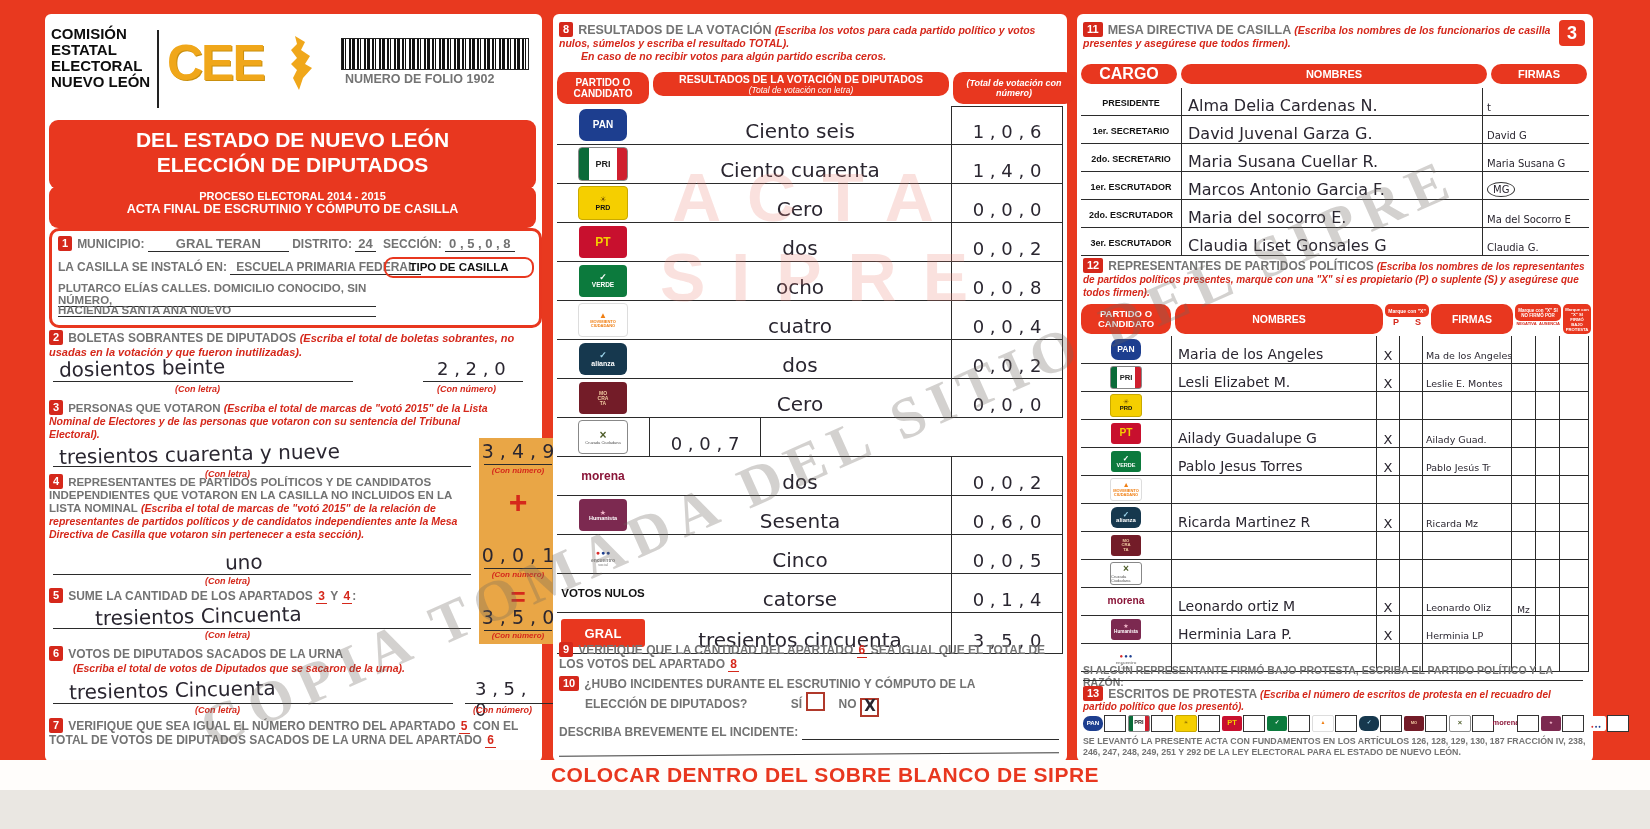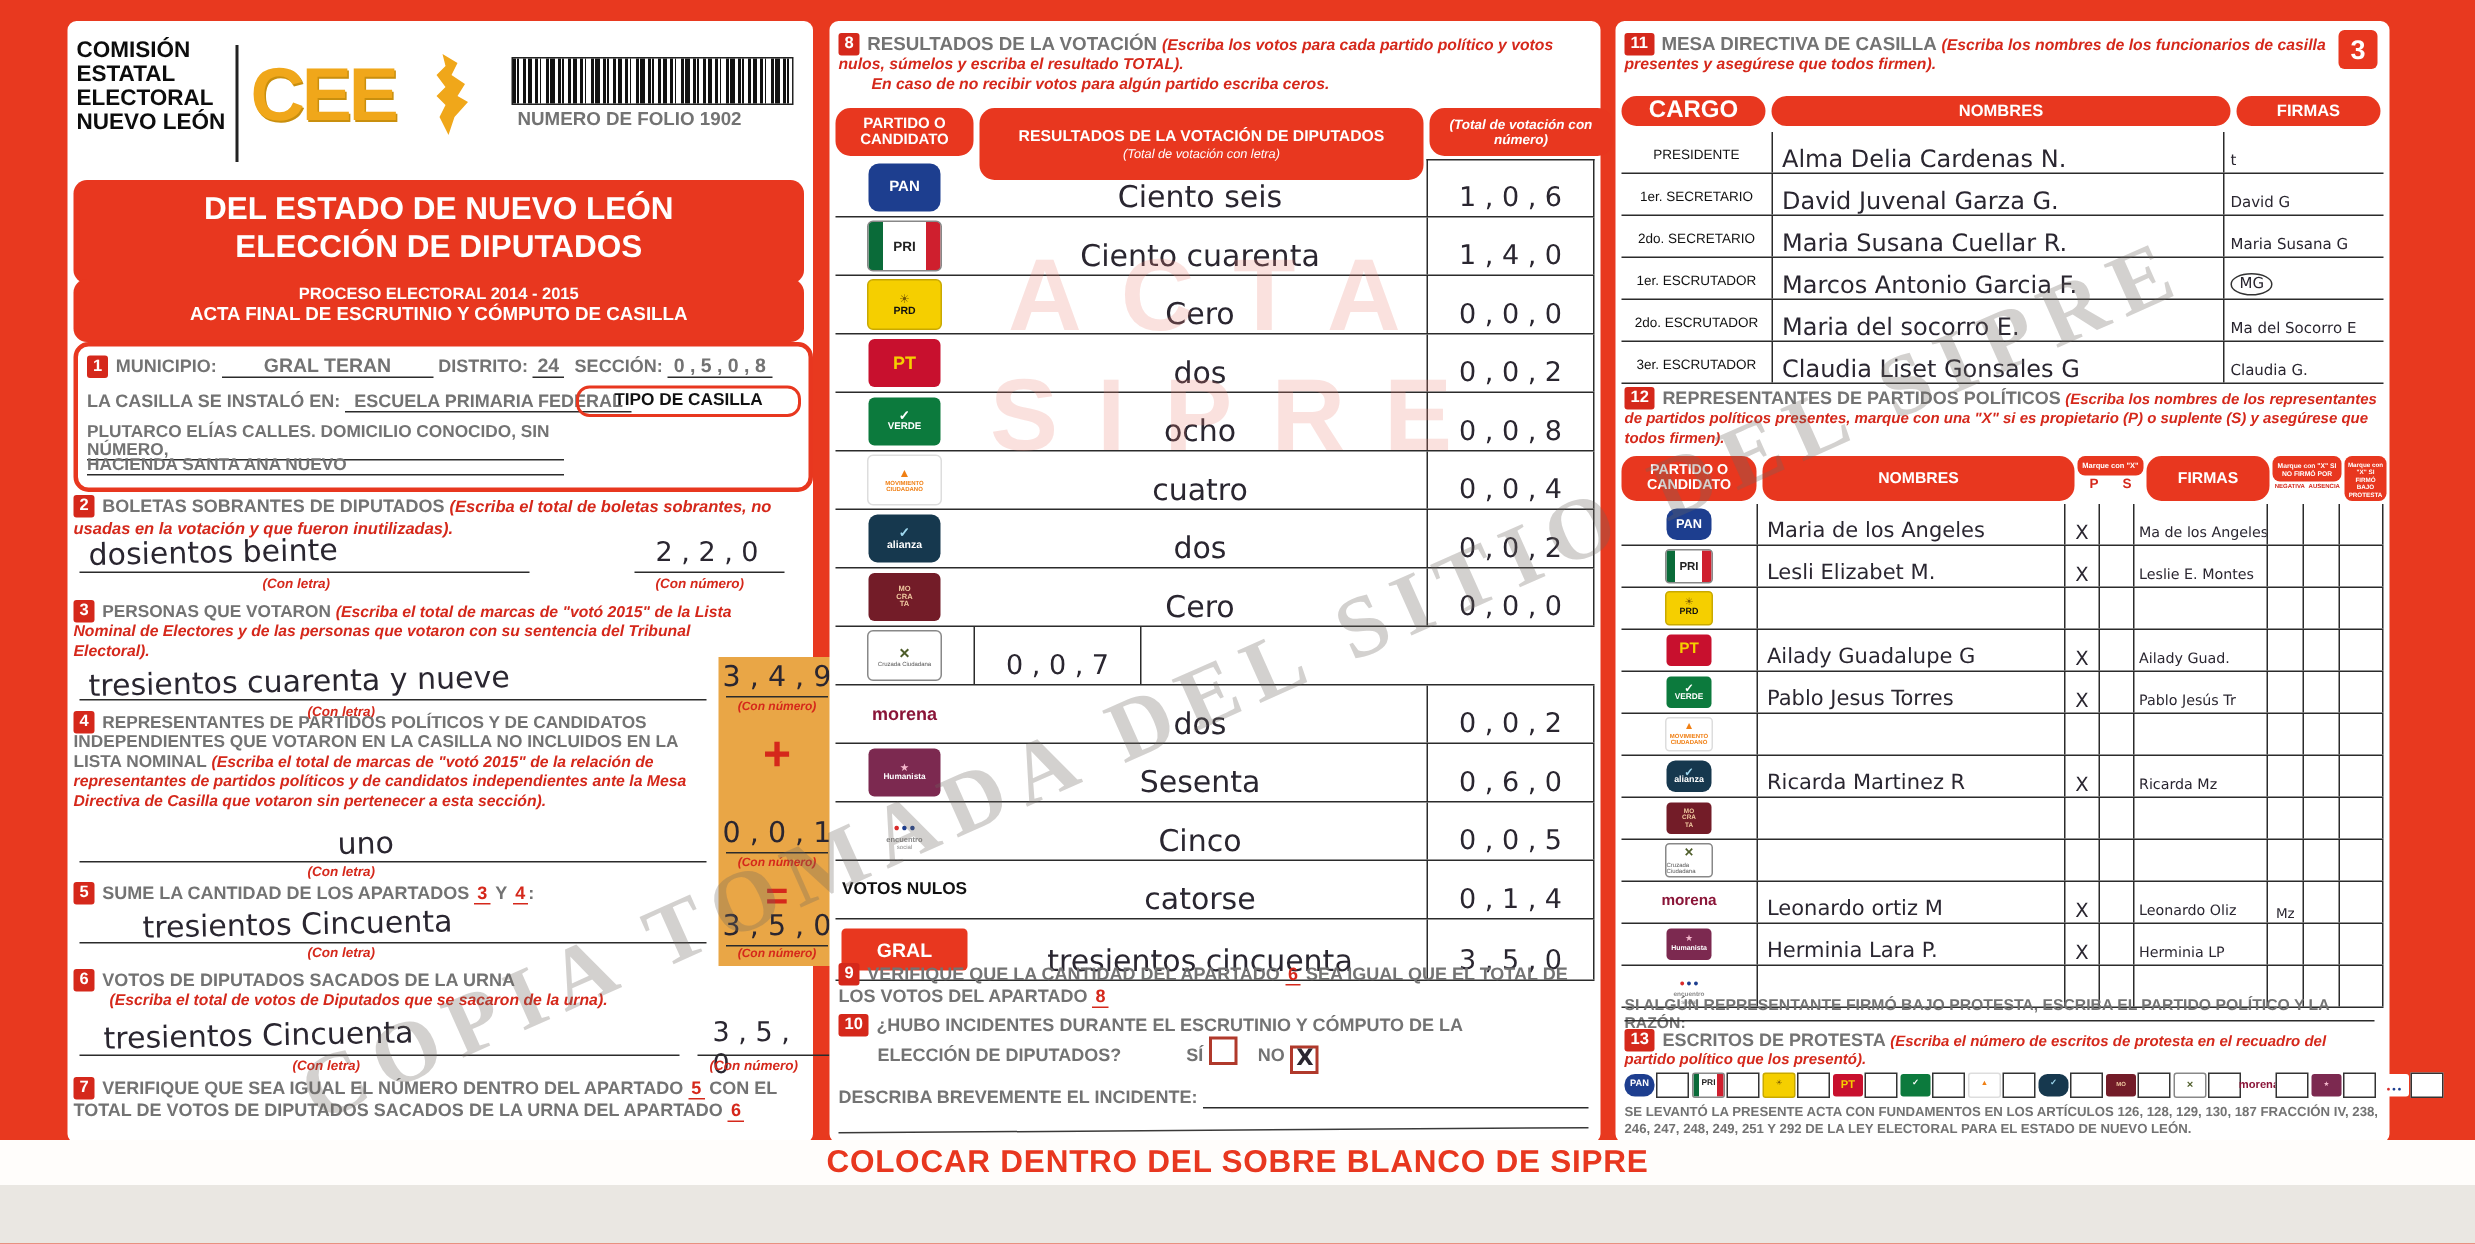--- a/index.html
+++ b/index.html
@@ -38,21 +38,21 @@
   .r8letra{flex:1;display:flex;align-items:flex-end;justify-content:center;font-size:20px;padding-bottom:1px;}
   .r8num{width:110px;border-left:1.7px solid #2b2b2b;border-right:1.7px solid #2b2b2b;
          display:flex;align-items:flex-end;justify-content:center;font-size:18px;padding-bottom:2px;}
   .r8row:first-child .r8num{border-top:1.7px solid #2b2b2b;}
   .nulos-label{font-weight:bold;color:#111;font-size:11.5px;}
   .total-box{background:#e8371f;color:#fff;font-weight:bold;font-size:13px;border-radius:3px;
              width:84px;height:28px;display:flex;align-items:center;justify-content:center;}
   .mrow,.rrow{display:flex;align-items:stretch;border-bottom:1.4px solid #2b2b2b;}
   .mrow{height:27px;} .rrow{height:27px;}
   .cell{display:flex;align-items:flex-end;}
-  .mcargo{width:100px;justify-content:center;font-size:9px;font-weight:normal;color:#111;padding-bottom:7px;text-align:center;}
+  .mcargo{width:100px;justify-content:center;font-size:9px;font-weight:bold;color:#111;padding-bottom:7px;text-align:center;}
   .mname{flex:1;border-left:1.4px solid #2b2b2b;font-size:16px;padding:0 4px 0 6px;white-space:nowrap;overflow:hidden;}
   .mfirma{width:100px;border-left:1.4px solid #2b2b2b;font-size:10px;padding:0 2px 2px 4px;white-space:nowrap;overflow:hidden;}
   .circ{border:1.5px solid #333;border-radius:50%;padding:1px 5px;display:inline-block;}
   .rlogo{width:90px;justify-content:center;align-items:center;display:flex;}
   .rname{flex:1;border-left:1.4px solid #2b2b2b;font-size:14px;padding:0 2px 1px 6px;white-space:nowrap;overflow:hidden;}
   .rp,.rs{width:22px;border-left:1.4px solid #2b2b2b;font-size:13px;justify-content:center;}
   .rfirma{width:84px;border-left:1.4px solid #2b2b2b;font-size:9.5px;padding:0 1px 2px 3px;white-space:nowrap;overflow:hidden;}
   .rn1,.rn2{width:23px;border-left:1.4px solid #2b2b2b;font-size:9px;justify-content:center;}
   .rprot{width:28px;border-left:1.4px solid #2b2b2b;border-right:1.4px solid #2b2b2b;}
   .chk{display:inline-block;width:15px;height:15px;border:2px solid #b0392b;vertical-align:-3px;
@@ -195,21 +195,21 @@
 
   <div class="panel" id="pM">
     <div class="abs" style="left:6px;top:8px;width:502px;font-size:11.5px;line-height:13px;">
       <span class="secnum">8</span><span class="btxt" style="font-size:12.5px;">RESULTADOS DE LA VOTACIÓN</span>
       <span class="rinstr" style="font-size:10.5px;">(Escriba los votos para cada partido político y votos nulos, súmelos y escriba el resultado TOTAL).</span>
       <div class="rinstr" style="font-size:10.5px;margin-left:22px;">En caso de no recibir votos para algún partido escriba ceros.</div>
     </div>
     <div class="abs pill" style="left:4px;top:58px;width:92px;height:32px;font-size:10px;line-height:11px;">
       <span>PARTIDO O CANDIDATO</span>
     </div>
-    <div class="abs pill" style="left:100px;top:58px;width:296px;height:48px;">
+    <div class="abs pill" style="left:100px;top:58px;width:296px;height:24px;">
       <span style="font-size:10.5px;">RESULTADOS DE LA VOTACIÓN DE DIPUTADOS</span>
       <span style="font-size:8.5px;font-style:italic;font-weight:normal;">(Total de votación con letra)</span>
     </div>
     <div class="abs pill" style="left:400px;top:58px;width:110px;height:32px;font-size:9px;font-style:italic;line-height:10px;padding:0 6px;">
       <span>(Total de votación con número)</span>
     </div>
     <div class="abs" id="results-rows" style="left:4px;top:92px;width:506px;">
         <div class="r8row">
           <div class="r8logo">
             <div class="plogo L" style="background: rgb(29, 62, 143); border-radius: 7px;">

